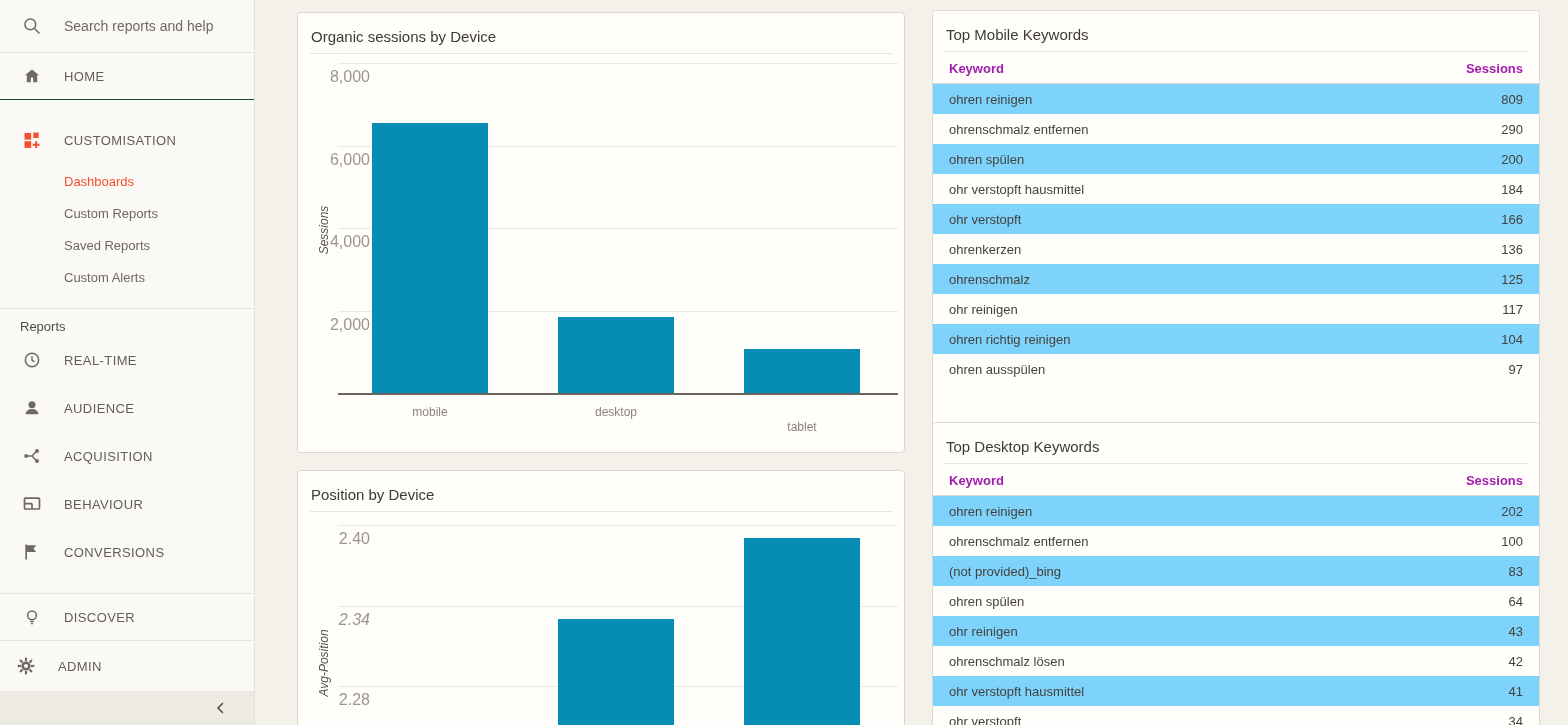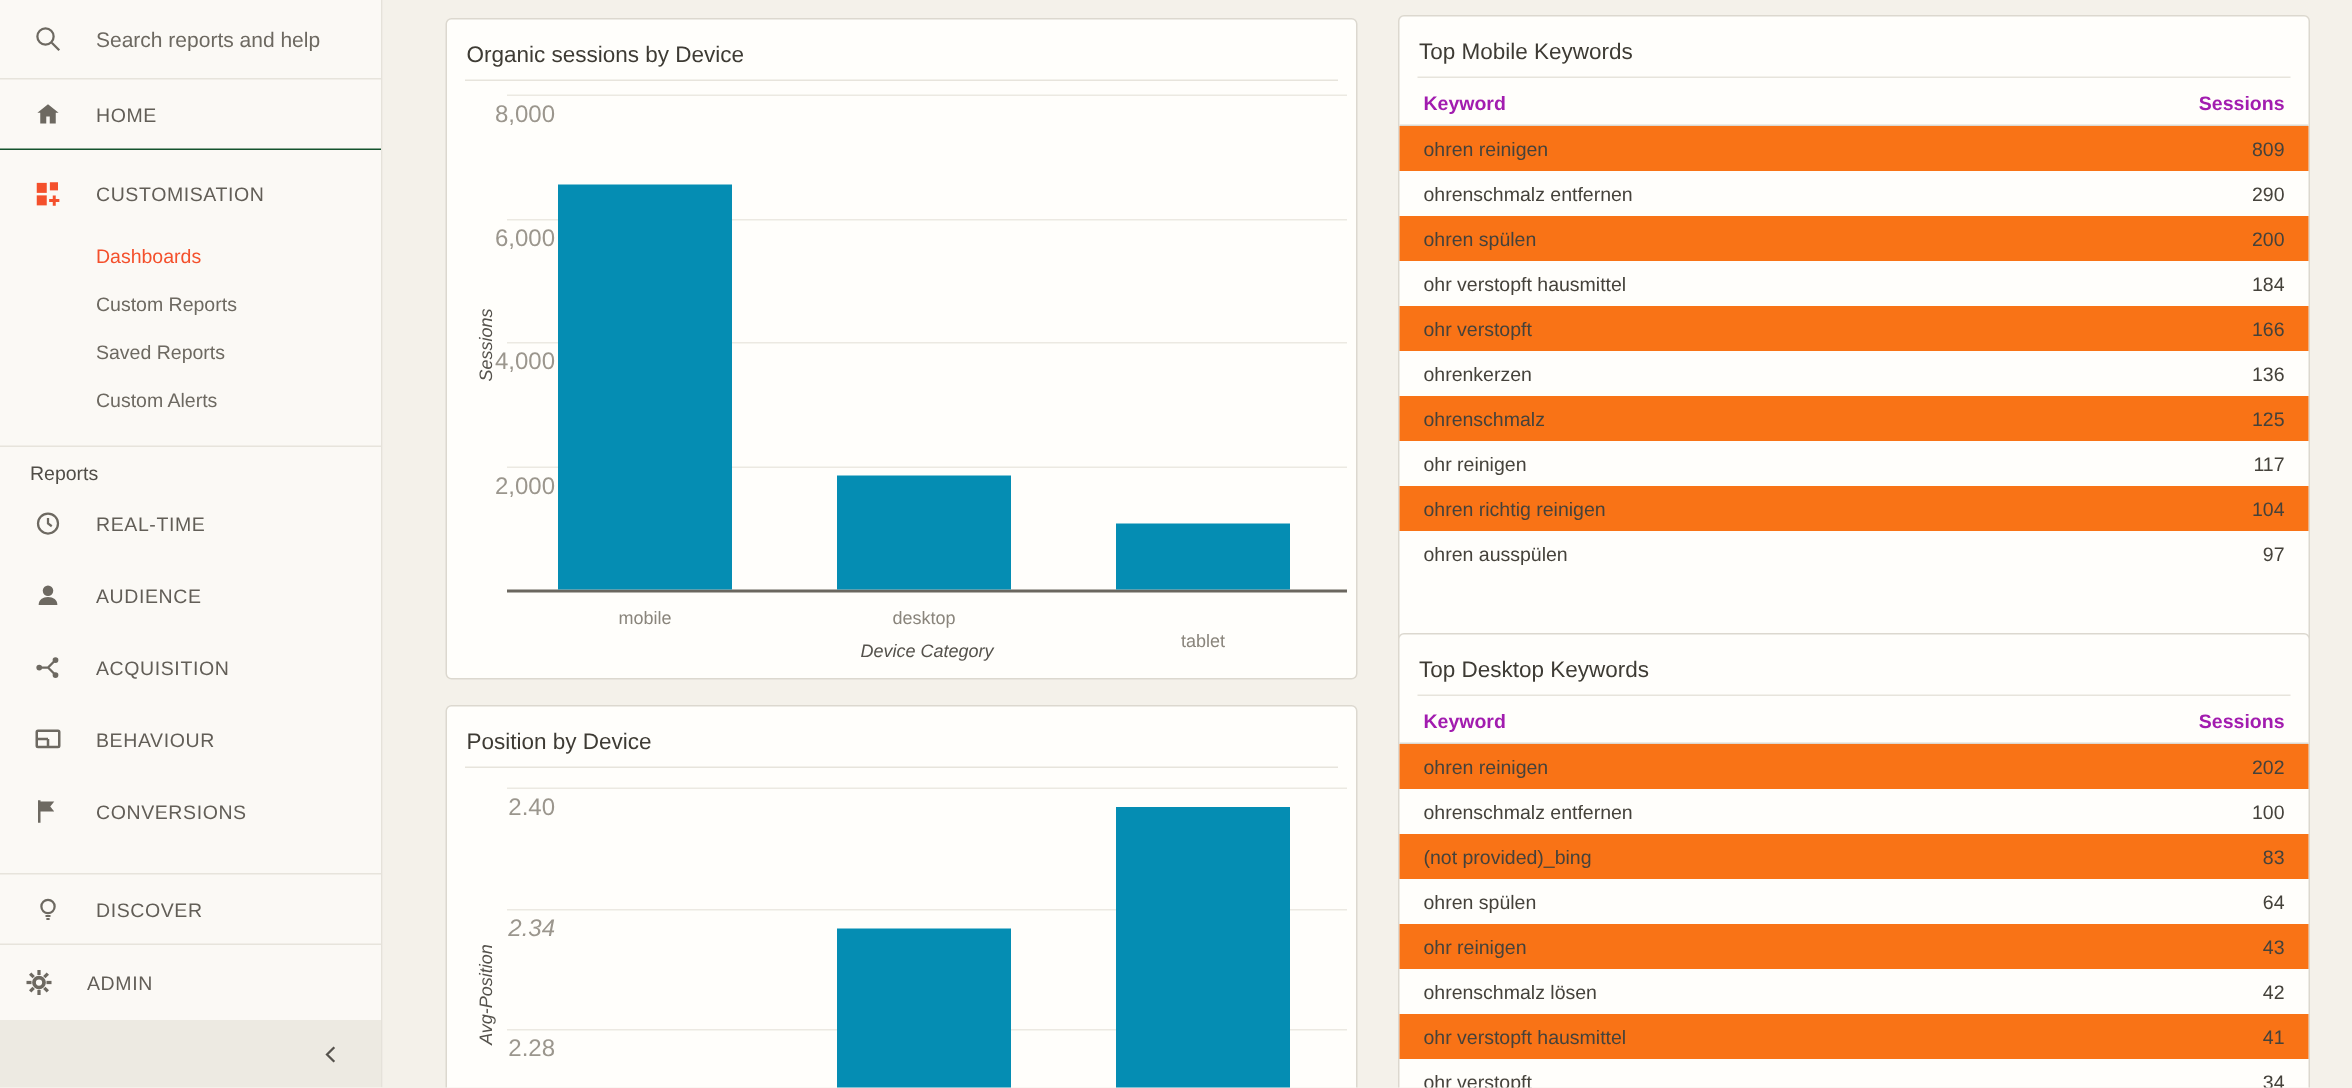--- a/index.html
+++ b/index.html
@@ -20,21 +20,21 @@
     border:none; outline:none; background:transparent; margin-left:22px;
     font-family:inherit; font-size:14px; color:#6d6961; width:160px;
   }
   .search-row input::placeholder { color:#6d6961; opacity:1; }
   .navrow { height:48px; padding-left:22px; cursor:pointer; }
   .navrow .nicon { width:20px; height:20px; flex:none; color:#6d6961; }
   .navrow .nlabel {
     margin-left:22px; font-size:13px; letter-spacing:.4px; color:#625e57;
   }
   .home-row { height:47px; border-bottom:1px solid #14532d;align-items:center; }
-  .custom-row { height:50px; margin-top:4px; }
+  .custom-row { height:50px; margin-top:15px; }
   .custom-row .nicon { color:#f4502c; }
   .subitem {
     height:32px; display:flex; align-items:center; padding-left:64px;
     font-size:13px; color:#6d6961; cursor:pointer;
   }
   .subitem.active { color:#f4502c; }
   .subpad { padding-bottom:15px; border-bottom:1px solid #e7e4dc; }
   .sec-label { padding:10px 0 4px 20px; font-size:13px; color:#504d47; height:27px; }
   .spacer17 { height:17px; flex:none; }
   .discover-row { border-top:1px solid #e7e4dc; border-bottom:1px solid #e7e4dc; }
@@ -77,21 +77,21 @@
     position:absolute; left:0; right:0; top:50px; height:23px;
     display:flex; justify-content:space-between; align-items:flex-start;
     padding:0 16px; font-size:13px; font-weight:bold; color:#a21caf;
     border-bottom:1px solid #ddd9d1;
   }
   .tbody { position:absolute; left:0; right:0; top:73px; }
   .trow {
     height:30px; display:flex; justify-content:space-between; align-items:center;
     padding:0 16px; font-size:13px; color:#45423b;
   }
-  .trow.shaded { background:#f97316;gap:16px; }
+  .trow.shaded { background:#7dd3fc;gap:16px; }
   svg { display:block; }
 </style>
 </head>
 <body>
 
 <div class="sidebar">
 
   <div class="srow search-row">
     <span class="nicon" style="color:#6d6961;width:20px;height:20px;">
       <svg viewBox="0 0 24 24" width="20" height="20">
@@ -237,21 +237,20 @@
       <div class="ytick" style="top: 220px;">4,000</div>
       <div class="gridline" style="top: 297.5px; left: 40px; width: 560px;"></div>
       <div class="ytick" style="top: 302.5px;">2,000</div>
       <div class="axis-baseline" style="top: 380px; left: 40px; width: 560px;"></div>
       <div class="bar" style="left: 74px; top: 110px; width: 116px; height: 270px; background: rgb(5, 141, 179);"></div>
       <div class="bar" style="left: 260px; top: 304px; width: 116px; height: 76px; background: rgb(5, 141, 179);"></div>
       <div class="bar" style="left: 446px; top: 336px; width: 116px; height: 44px; background: rgb(5, 141, 179);"></div>
       <div class="cat-label" style="left: 74px; top: 392px; width: 116px;">mobile</div>
       <div class="cat-label" style="left: 260px; top: 392px; width: 116px;">desktop</div>
       <div class="cat-label" style="left: 446px; top: 407px; width: 116px;">tablet</div>
-      <div class="xaxis-title" style="top: 414px; left: 40px; width: 560px;">Device Category</div>
     </div>
 </div>
 
 <div class="card" style="left:297px;top:470px;width:608px;height:420px;">
   <div class="card-title">Position by Device</div>
   <div class="card-divider"></div>
   <div class="plot">
     <div class="yaxis-title" style="left:-34px;top:185px;">Avg-Position</div>
   <div class="gridline" style="top: 54px; left: 40px; width: 560px;"></div>
       <div class="ytick" style="top: 59px;">2.40</div>

